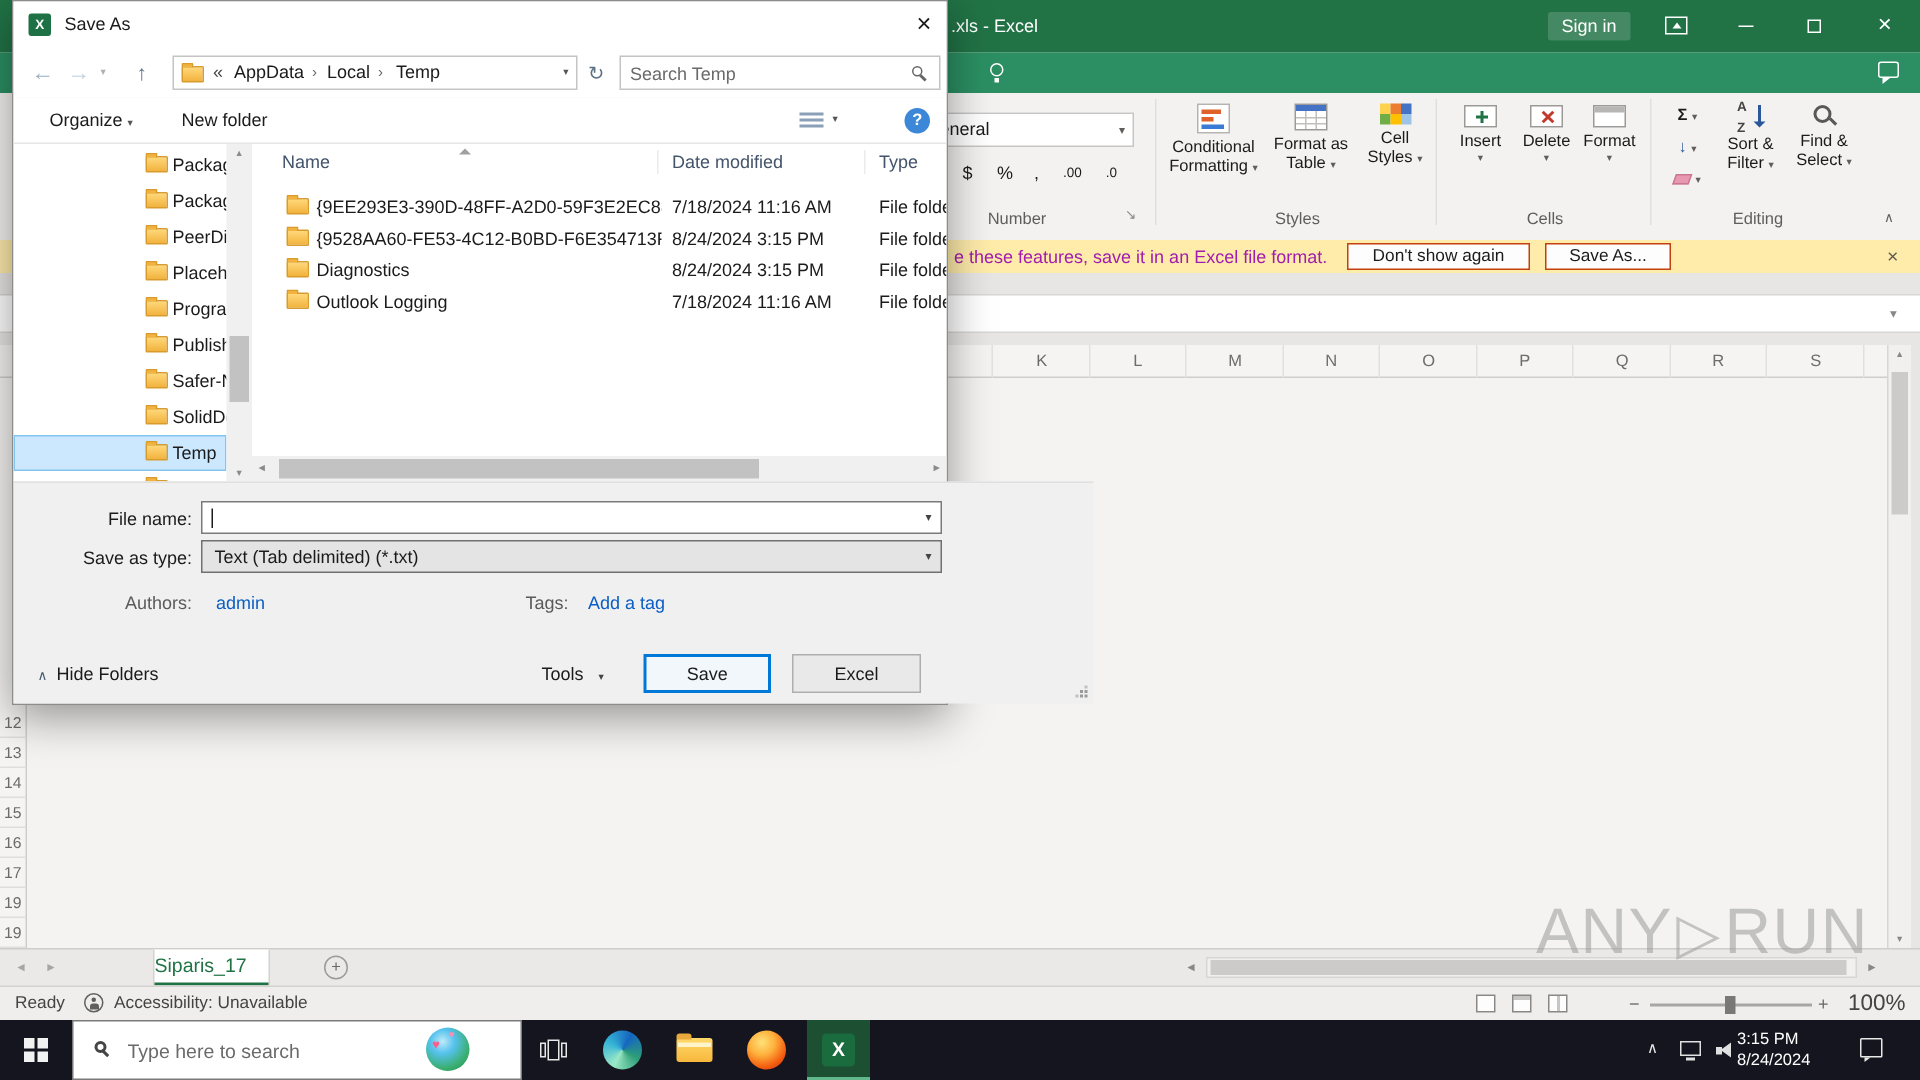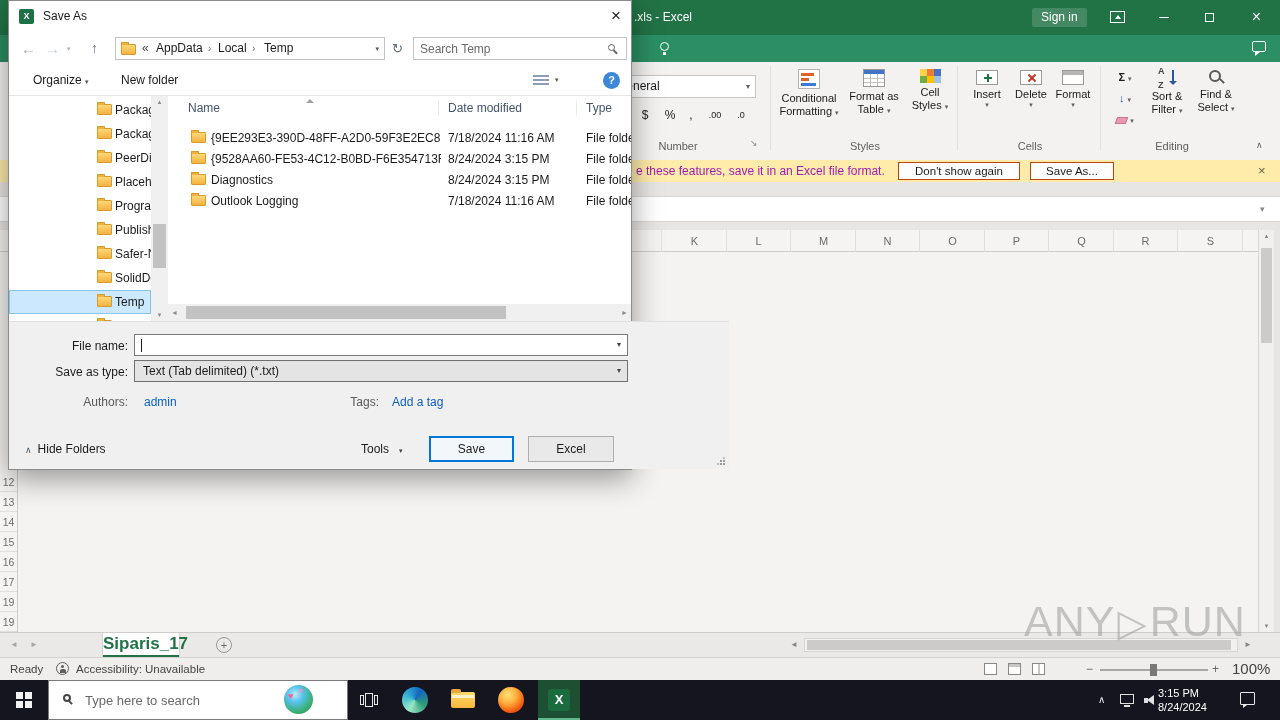--- a/index.html
+++ b/index.html
@@ -239,21 +239,21 @@
 <div class="a" style="left:1258px;top:230px;width:16px;height:402px;background:#f1f0ee;border-left:1px solid #d8d6d4">
   <span class="a" style="left:0;top:2px;width:15px;text-align:center;font-size:7px;color:#8a8886">▴</span>
   <i class="a" style="left:2px;top:18px;width:11px;height:95px;background:#cdcbc9"></i>
   <span class="a" style="left:0;bottom:2px;width:15px;text-align:center;font-size:7px;color:#8a8886">▾</span>
 </div>
 
 <div class="a" style="left:0;top:632px;width:1280px;height:25px;background:#ebe9e7;border-top:1px solid #cfcdcb">
   <span class="a" style="left:10px;line-height:24px;font-size:8px;color:#a8a6a4">◄</span>
   <span class="a" style="left:30px;line-height:24px;font-size:8px;color:#a8a6a4">►</span>
   <div class="a" style="left:102px;top:0;width:78px;height:24px;background:#fff;border-left:1px solid #d4d2d0;border-right:1px solid #d4d2d0">
-    <span style="display:block;text-align:center;line-height:22px;color:#217346;font-weight:bold;font-size:17px">Siparis_17</span>
+    <span style="display:block;line-height:22px;color:#217346;font-weight:normal;font-size:13px">Siparis_17</span>
     <i class="a" style="left:0;bottom:0;width:100%;height:2px;background:#217346"></i>
   </div>
   <div class="a" style="left:216px;top:4px;width:16px;height:16px;border:1px solid #9c9a98;border-radius:50%;text-align:center;line-height:14px;font-size:11px;color:#6a6866">+</div>
   <span class="a" style="left:790px;line-height:24px;font-size:8px;color:#8a8886">◄</span>
   <div class="a" style="left:804px;top:5px;width:434px;height:14px;background:#f1f0ee;border:1px solid #d8d6d4">
     <i class="a" style="left:2px;top:1px;width:424px;height:10px;background:#cdcbc9"></i>
   </div>
   <span class="a" style="left:1244px;line-height:24px;font-size:8px;color:#8a8886">►</span>
 </div>
 

